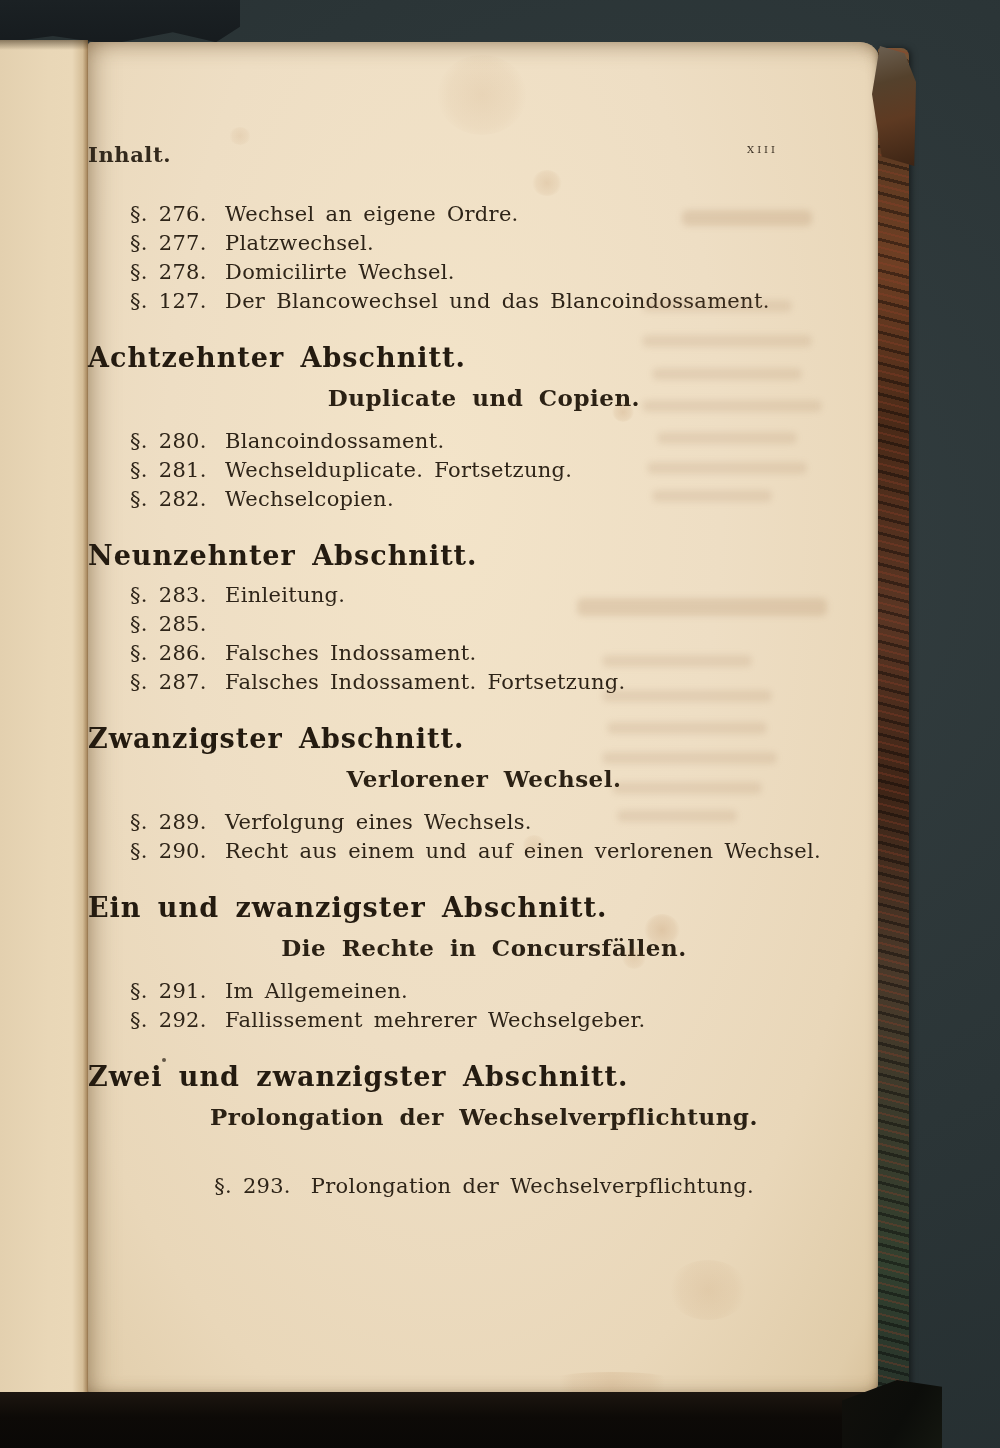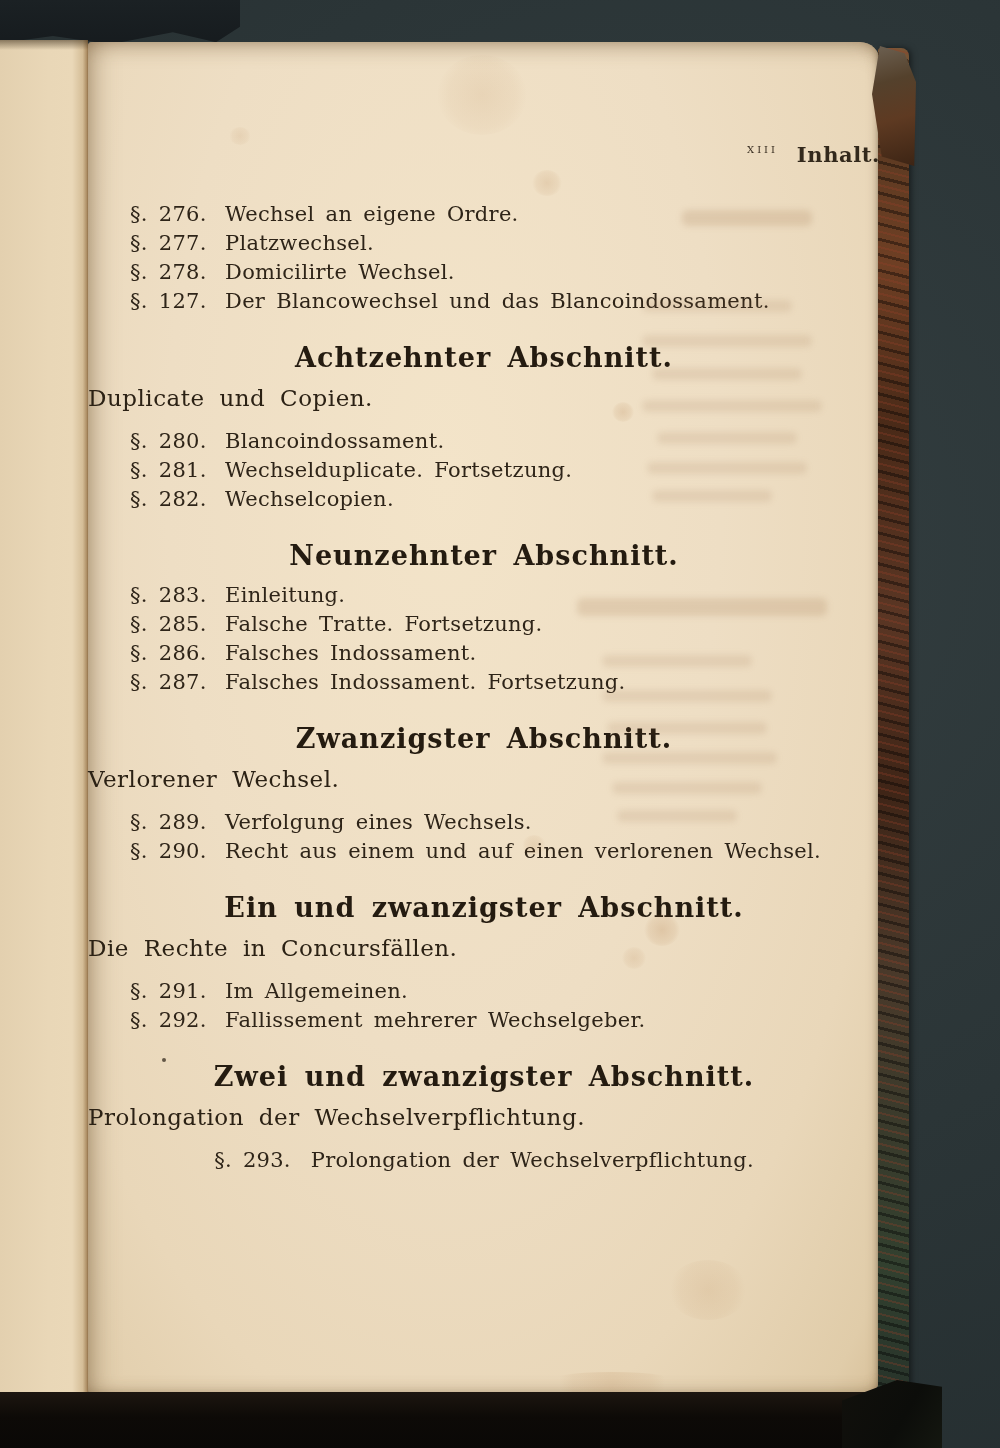--- a/index.html
+++ b/index.html
@@ -25,38 +25,38 @@
   
   .page{position:absolute;left:88px;top:42px;width:792px;height:1352px;
     background:radial-gradient(ellipse at 45% 32%, #f3e4c9 0%, #eedec4 45%, #e9d7b9 75%, #e0cca9 94%, #d8c19b 100%);
     border-radius:4px 20px 16px 4px;
     box-shadow:inset 16px 0 26px -12px rgba(110,82,48,.50),
                inset -7px 0 14px -7px rgba(110,82,48,.40),
                inset 0 16px 22px -14px rgba(110,82,48,.45),
                inset 0 -10px 16px -10px rgba(110,82,48,.35);
     color:#2e2418;}
 
-  .page-head-title{position:absolute;left:0;top:100px;width:100%;text-align:right;
+  .page-head-title{position:absolute;left:0;top:100px;width:100%;text-align:left;
     font-size:21px;font-weight:bold;letter-spacing:.6px;color:#33291c;}
   .page-num{position:absolute;right:102px;top:102px;
     font-size:10px;letter-spacing:3px;color:#3a2f22;}
 
   .toc{position:absolute;left:0;top:158px;width:100%;}
   .toc-section{margin:0 0 25px 0;}
-  .section-heading{margin:0 0 8px 0;padding:0;text-align:center;
+  .section-heading{margin:0 0 8px 0;padding:0;
     font-size:27px;line-height:34px;font-weight:bold;letter-spacing:1px;color:#241b10;
     word-spacing:6px;}
-  .section-subheading{margin:0 0 14px 0;padding:0;
-    font-size:23px;line-height:30px;font-weight:normal;letter-spacing:.5px;color:#2b2114;
+  .section-subheading{margin:0 0 14px 0;padding:0;text-align:center;
+    font-size:23px;line-height:30px;font-weight:bold;letter-spacing:.5px;color:#2b2114;
     word-spacing:7px;}
   .entry{display:flex;align-items:baseline;line-height:29px;padding-left:42px;
     font-size:21px;letter-spacing:.3px;word-spacing:4px;}
   .entry-num{flex:0 0 95px;}
   .entry.centered{justify-content:center;padding-left:0;}
-  .entry.centered .entry-num{flex:0 0 auto;margin-right:20px;}
+  .entry.centered .entry-num{flex:0 0 auto;margin-right:20px;margin-top:26px;}
 
   
   .ghost{position:absolute;background:rgba(150,104,58,.13);border-radius:6px;
     filter:blur(3px);}
   .ghost.big{background:rgba(140,96,52,.16);}
 
   
   .stain{position:absolute;border-radius:50%;
     background:radial-gradient(circle,rgba(164,104,48,.22) 0%,rgba(164,104,48,.10) 55%,rgba(164,104,48,0) 75%);}
   .speck{position:absolute;width:4px;height:4px;border-radius:50%;background:rgba(40,30,20,.7);}
@@ -129,21 +129,20 @@
           </div>
         </section>
         <section class="toc-section">
           <h2 class="section-heading">Neunzehnter Abschnitt.</h2>
           <div class="entry">
             <span class="entry-num">§. 283.</span>
             <span class="entry-title">Einleitung.</span>
           </div>
           <div class="entry">
             <span class="entry-num">§. 285.</span>
-            <span class="entry-title">Falsche Tratte.  Fortsetzung.</span>
           </div>
           <div class="entry">
             <span class="entry-num">§. 286.</span>
             <span class="entry-title">Falsches Indossament.</span>
           </div>
           <div class="entry">
             <span class="entry-num">§. 287.</span>
             <span class="entry-title">Falsches Indossament.  Fortsetzung.</span>
           </div>
         </section>

